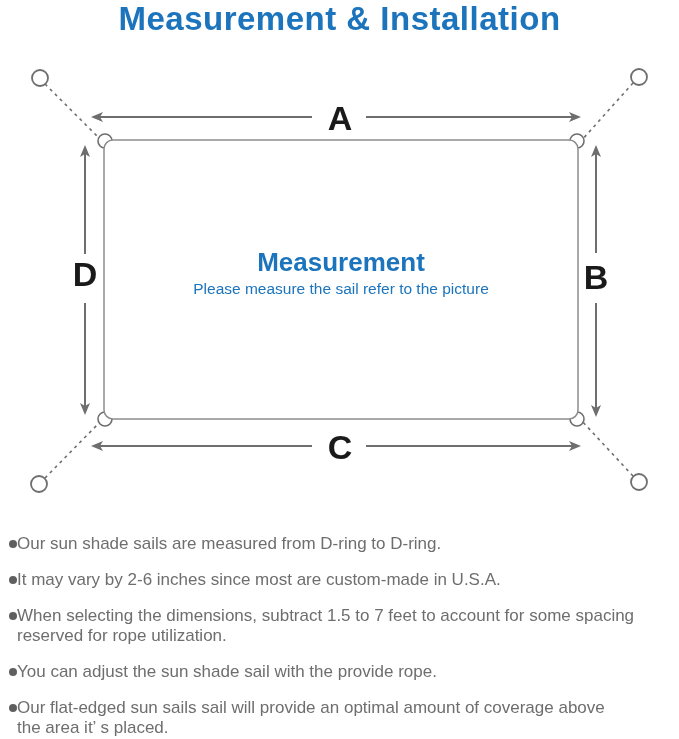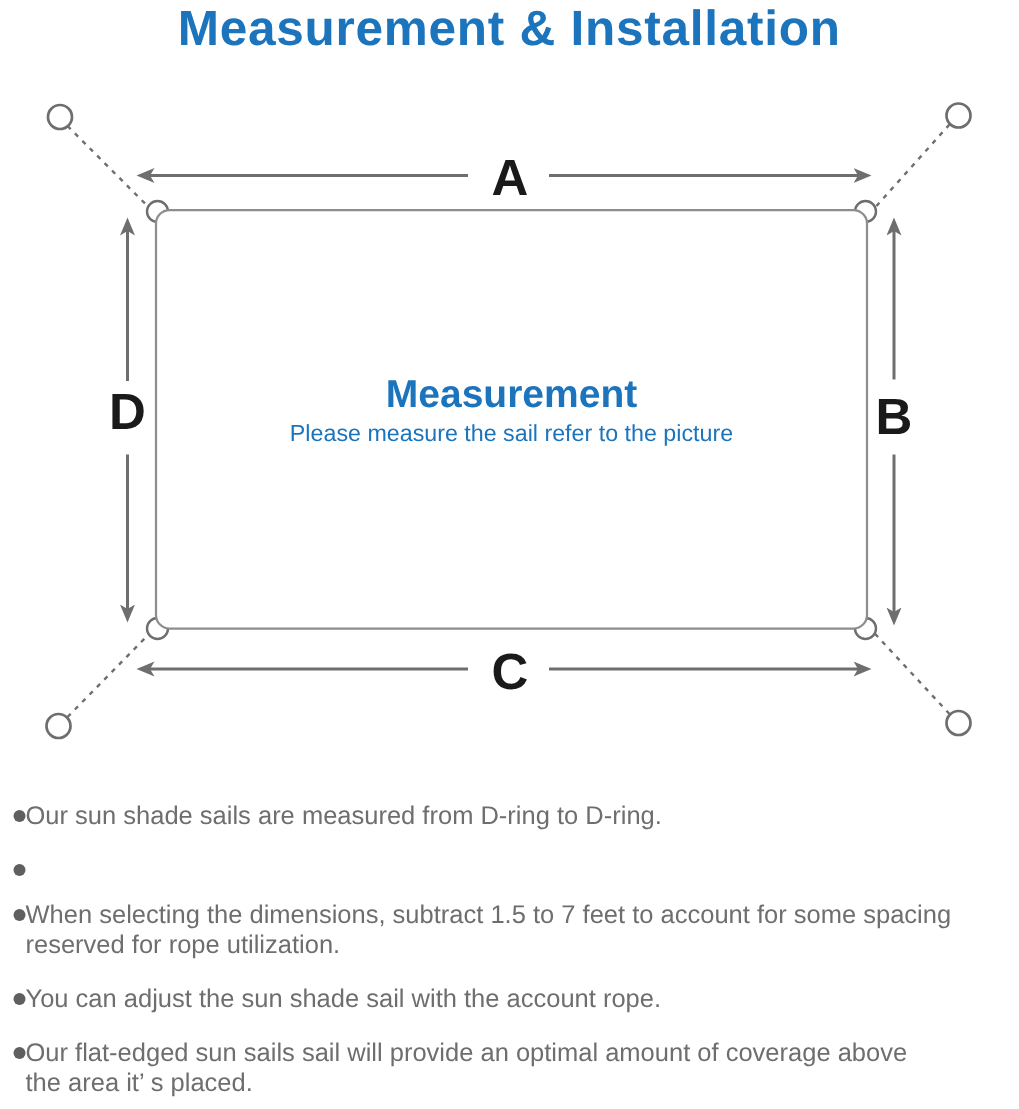--- a/index.html
+++ b/index.html
@@ -126,29 +126,30 @@
     <text class="center-sub" x="341" y="236" text-anchor="middle" fill="#1b74bc">Please measure the sail refer to the picture</text>
   </svg>
 
   <ul class="bullet-list">
     <li class="bullet-item">
       <span class="bullet-dot"></span>
       <span class="bullet-text">Our sun shade sails are measured from D-ring to D-ring.</span>
     </li>
     <li class="bullet-item">
       <span class="bullet-dot"></span>
+      <span class="bullet-text">It may vary by 2-6 inches since most are custom-made in U.S.A.</span>
     </li>
     <li class="bullet-item">
       <span class="bullet-dot"></span>
       <span class="bullet-text">When selecting the dimensions, subtract 1.5 to 7 feet to account for some spacing
 reserved for rope utilization.</span>
     </li>
     <li class="bullet-item">
       <span class="bullet-dot"></span>
-      <span class="bullet-text">You can adjust the sun shade sail with the account rope.</span>
+      <span class="bullet-text">You can adjust the sun shade sail with the provide rope.</span>
     </li>
     <li class="bullet-item">
       <span class="bullet-dot"></span>
       <span class="bullet-text">Our flat-edged sun sails sail will provide an optimal amount of coverage above
 the area it’ s placed.</span>
     </li>
   </ul>
 
 </div>
 

